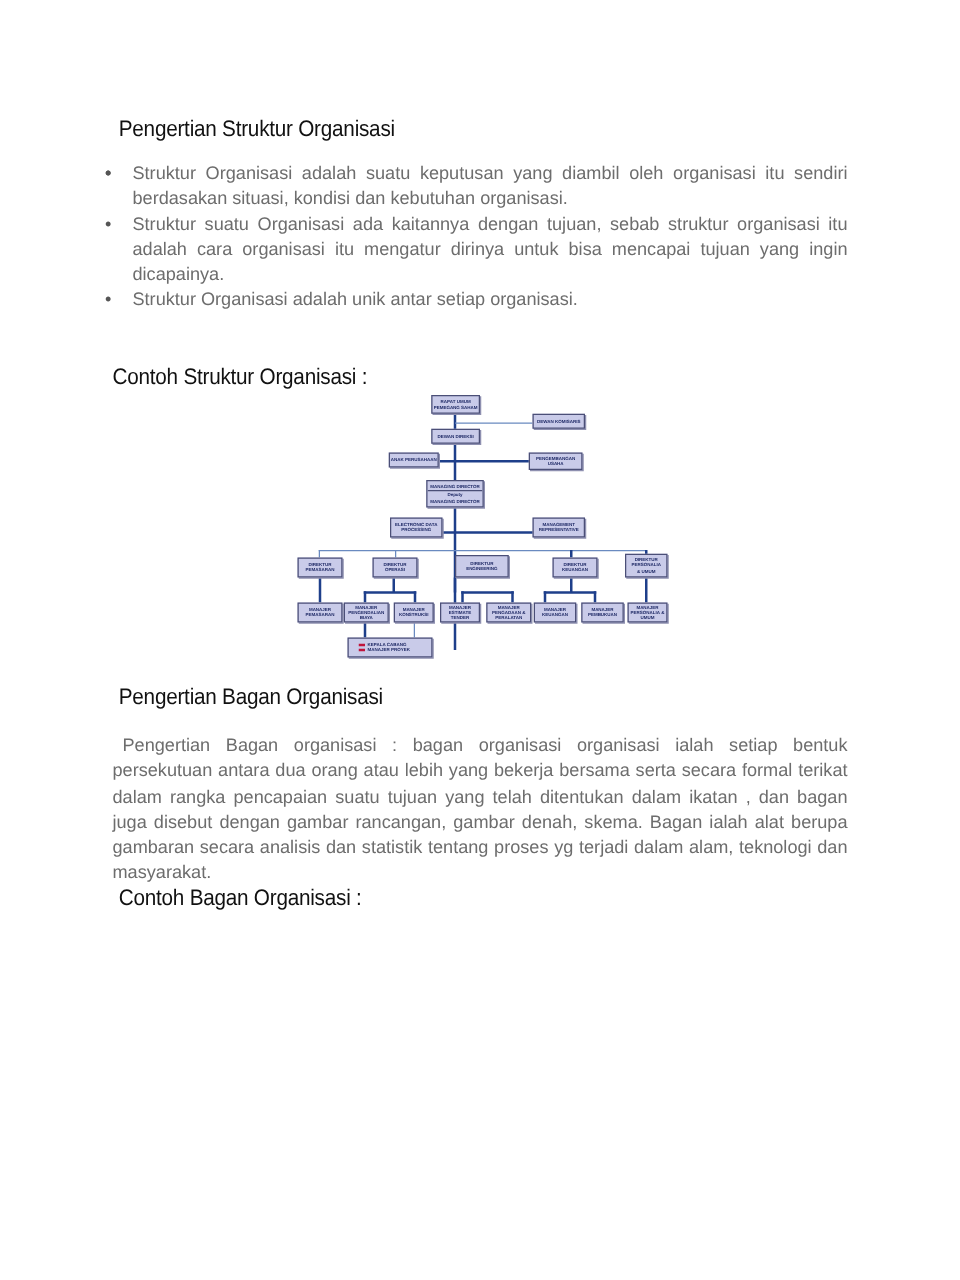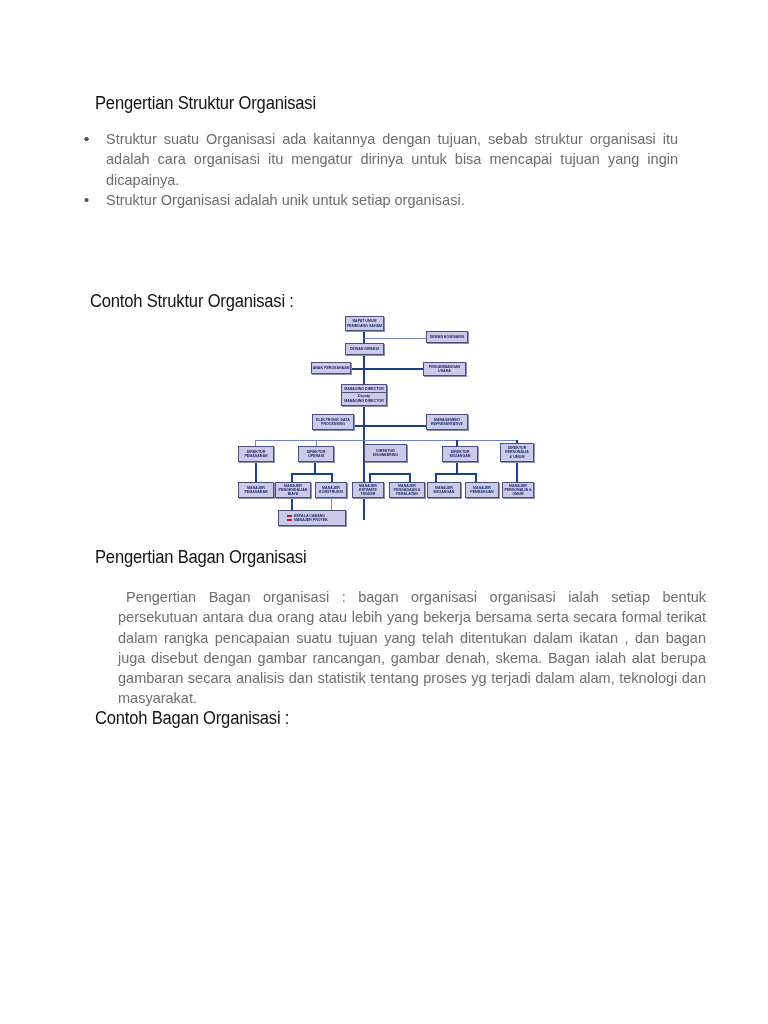--- a/index.html
+++ b/index.html
@@ -3,41 +3,41 @@
 <meta charset="utf-8">
 <style>
   html, body { margin:0; padding:0; }
   body { width:768px; height:1024px; background:#ffffff; position:relative; overflow:hidden;
          font-family:"Liberation Sans", sans-serif; }
   .h { position:absolute; color:#111; font-size:18px; letter-spacing:-0.2px; transform:scaleX(0.92); transform-origin:left top; white-space:nowrap; }
   .txt { position:absolute; color:#6d6d6d; font-size:14.5px; line-height:20.3px; text-align:justify; }
   .bullets { position:absolute; left:82px; top:129px; width:596px; margin:0; padding:0; list-style:none; }
   .bullets li { position:relative; padding-left:24px; color:#6d6d6d; font-size:14.5px; line-height:20.3px; text-align:justify; }
   .bullets li .dot { position:absolute; left:2px; top:0; color:#555; }
-  .para { left:90px; top:587px; width:588px; text-indent:8px;margin-left:28px; }
+  .para { left:90px; top:587px; width:588px; text-indent:8px; }
   
   .chart { position:absolute; left:230px; top:312px; width:310px; height:218px; }
   .ln { position:absolute; background:#1e3f8a; }
   .lnl { position:absolute; background:#6a8ac0; }
   .box { position:absolute; background:#c9cbe9; border:1px solid #4b4f77; box-shadow:1px 1px 0 #8e90b0;
          font-size:3.6px; line-height:4.2px; color:#1f2a66; text-align:center; display:flex; flex-direction:column; justify-content:center; align-items:center; box-sizing:border-box; font-weight:bold; overflow:hidden; }
   .box .sep { width:100%; border-top:1px solid #4b4f77; margin:1px 0; }
   .box.left { align-items:flex-start; padding-left:8px; text-align:left; }
   .box .pin { display:inline-block; width:5px; height:2px; background:#c0143c; margin-right:2px; vertical-align:middle; }
 </style>
 </head>
 <body>
 
 <div class="h" style="left:95px; top:93px;">Pengertian Struktur Organisasi</div>
 
 <ul class="bullets">
   <li><span class="dot">•</span></li>
-  <li><span class="dot">•</span></li>
+  <li><span class="dot">•</span><span>Struktur Organisasi adalah suatu keputusan yang diambil oleh organisasi itu sendiri berdasakan situasi, kondisi dan kebutuhan organisasi.</span></li>
   <li><span class="dot">•</span><span>Struktur suatu Organisasi ada kaitannya dengan tujuan, sebab struktur organisasi itu adalah cara organisasi itu mengatur dirinya untuk bisa mencapai tujuan yang ingin dicapainya.</span></li>
-  <li><span class="dot">•</span><span>Struktur Organisasi adalah unik untuk setiap organisasi.</span></li>
+  <li><span class="dot">•</span><span>Struktur Organisasi adalah unik antar setiap organisasi.</span></li>
 </ul>
 
 <div class="h" style="left:90px; top:291px;">Contoh Struktur Organisasi :</div>
 
 <div class="chart">
 
   <div class="ln" style="left:133px; top:18px; width:2px; height:190px;"></div>
   <div class="lnl" style="left:134px; top:26px; width:62px; height:1px;"></div>
   <div class="ln" style="left:118px; top:56px; width:76px; height:2px;"></div>
   <div class="ln" style="left:90px; top:113px; width:108px; height:2px;"></div>

